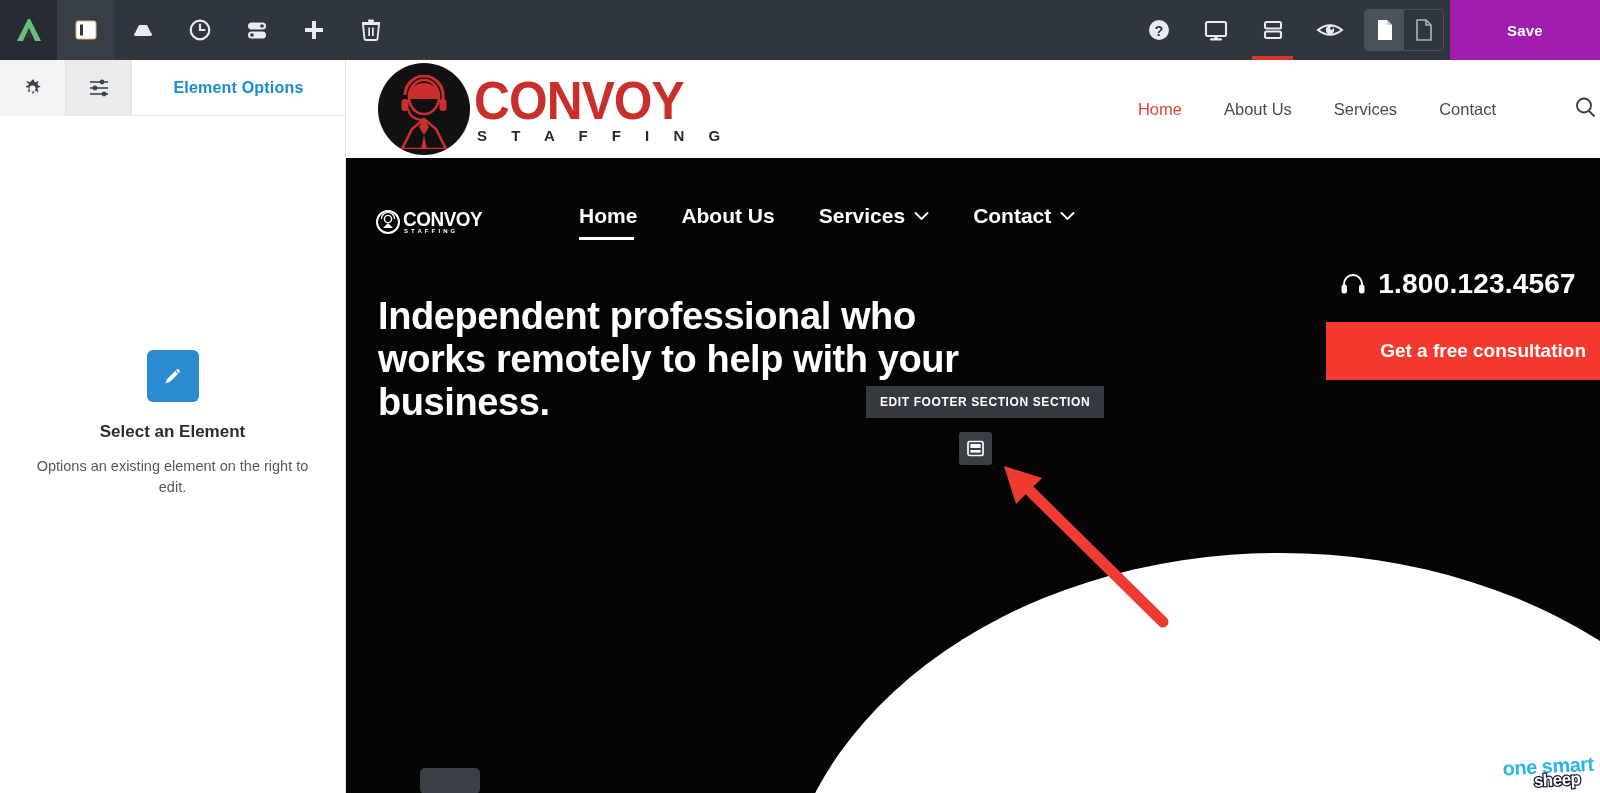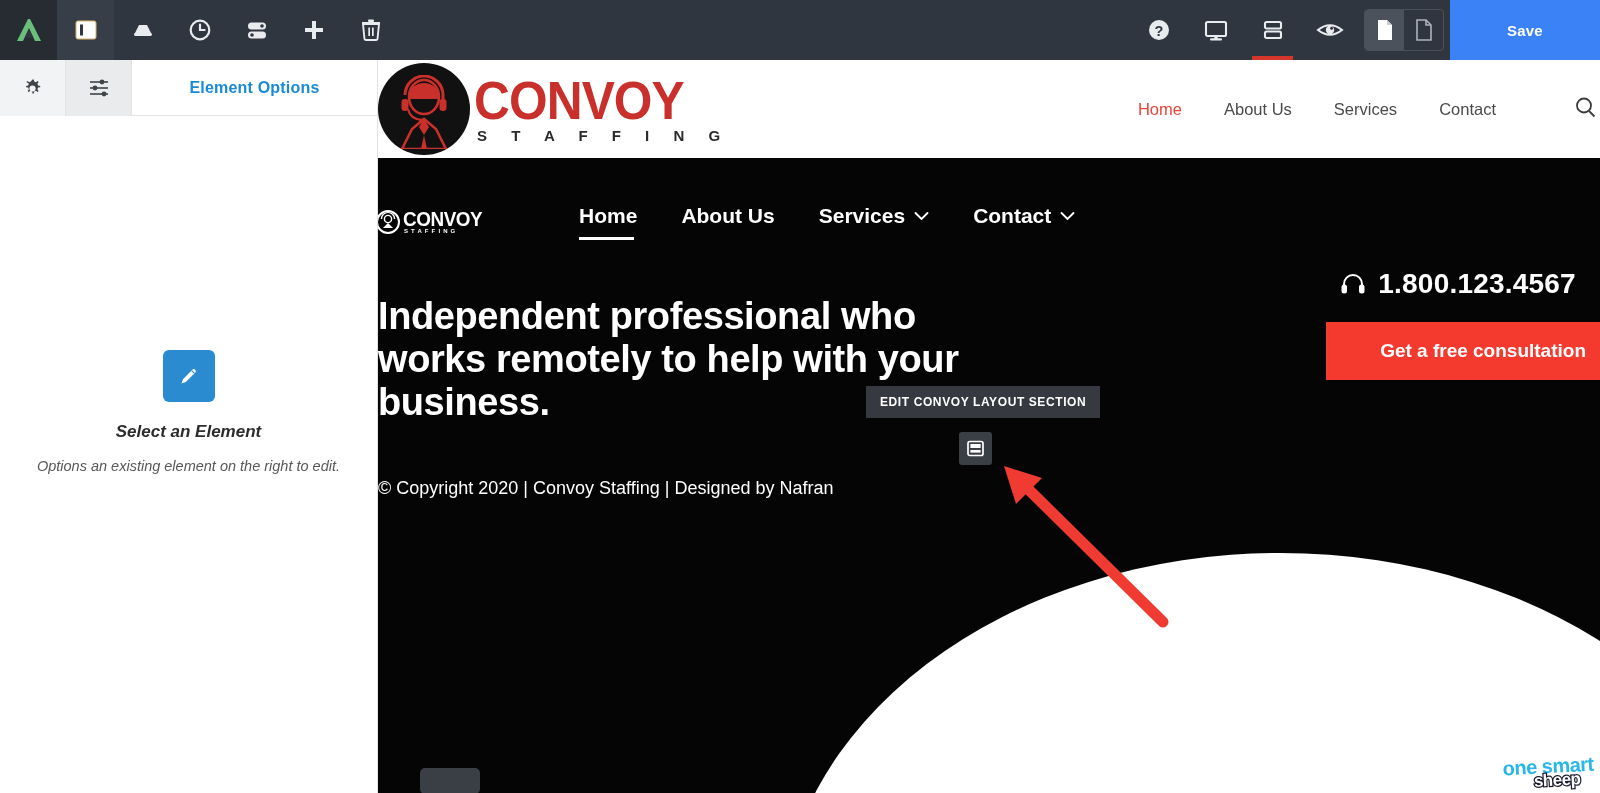--- a/index.html
+++ b/index.html
@@ -52,32 +52,32 @@
     height: 42px;
   }
   .docgroup .doc {
     width: 39px; height: 40px;
     display: flex; align-items: center; justify-content: center;
     cursor: pointer;
   }
   .docgroup .doc.sel { background: #4c525c; }
   .save-btn {
     width: 150px; height: 60px;
-    background: #3b82f6;
+    background: #a21caf;
     color: #ffffff;
     font-size: 15px; font-weight: bold;
     display: flex; align-items: center; justify-content: center;
     cursor: pointer;
     letter-spacing: .2px;
   }
 
   
   .leftpanel {
     position: absolute; top: 60px; left: 0;
-    width: 378px; height: 733px;
+    width: 346px; height: 733px;
     background: #ffffff;
     border-right: 1px solid #e2e2e2;
     z-index: 30;
   }
   .lp-tabs { display: flex; height: 56px; border-bottom: 1px solid #e4e4e4; }
   .lp-tab {
     width: 66px; height: 56px;
     display: flex; align-items: center; justify-content: center;
     background: #f2f3f5;
     border-right: 1px solid #e4e4e4;
@@ -87,21 +87,20 @@
   .lp-title {
     flex: 1; height: 56px;
     display: flex; align-items: center; justify-content: center;
     color: #1a8ad4; font-size: 16px; font-weight: bold;
     letter-spacing: .2px;
   }
   .lp-empty {
     position: absolute; top: 290px; left: 0; right: 0;
     text-align: center;
     padding: 0 34px;
-    font-style: italic;
   }
   .lp-pencil {
     width: 52px; height: 52px; border-radius: 6px;
     background: #2b8bd1;
     margin: 0 auto 20px auto;
     display: flex; align-items: center; justify-content: center;
   }
   .lp-h { font-size: 17px; font-weight: bold; color: #2c2c2c; margin-bottom: 14px; }
   .lp-p { font-size: 14.5px; color: #585858; line-height: 1.45; }
 
@@ -523,26 +522,25 @@
             <rect x="1.5" y="11.5" width="5.5" height="9" rx="2.5" fill="#fff"></rect>
             <rect x="19" y="11.5" width="5.5" height="9" rx="2.5" fill="#fff"></rect>
           </svg>
           <span class="phone-num">1.800.123.4567</span>
         </div>
         <div class="cta">Get a free consultation</div>
       </div>
 
       <div class="hero-body">
         <h1 class="hero-h1">Independent professional who works remotely to help with your business.</h1>
-        <div class="copyright">© Copyright 2020 | Convoy Staffing | Designed by Nafran</div>
       </div>
     </div>
   </div>
 
-  <div class="edit-tip">EDIT CONVOY LAYOUT SECTION</div>
+  <div class="edit-tip">EDIT FOOTER SECTION SECTION</div>
 
   <div class="edit-handle">
     <svg width="17" height="17" viewBox="0 0 17 17">
       <rect x="1" y="1.5" width="15" height="14" rx="1.8" fill="none" stroke="#ffffff" stroke-width="1.7"></rect>
       <rect x="3.4" y="4" width="10.2" height="4" fill="#ffffff"></rect>
       <rect x="3.4" y="10" width="10.2" height="2.6" fill="#ffffff"></rect>
     </svg>
   </div>
 
   <div class="bottom-chip"></div>

